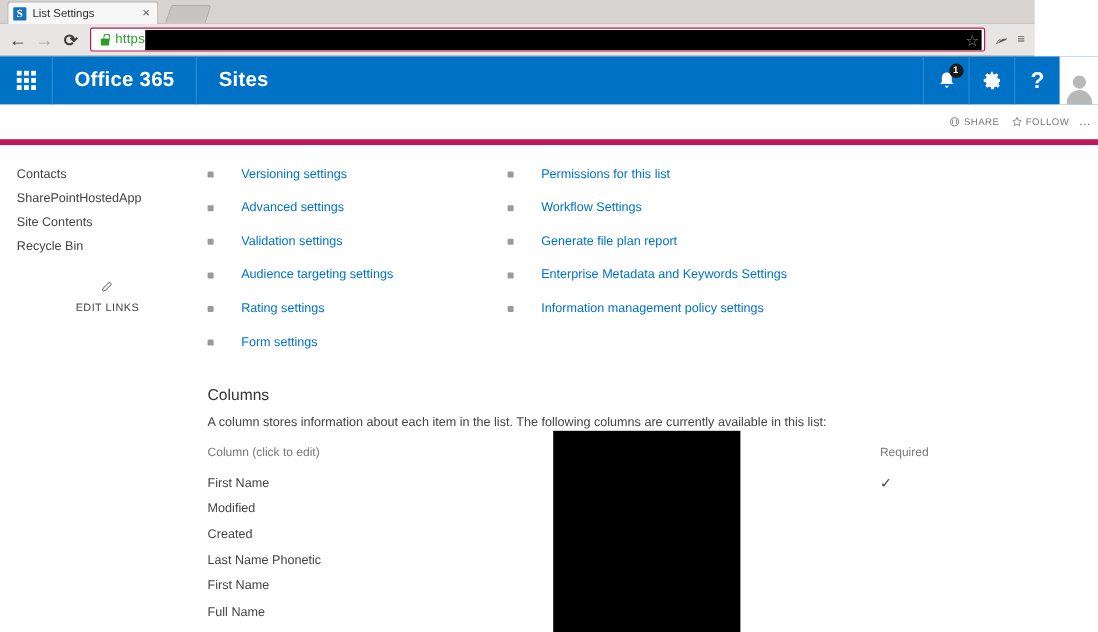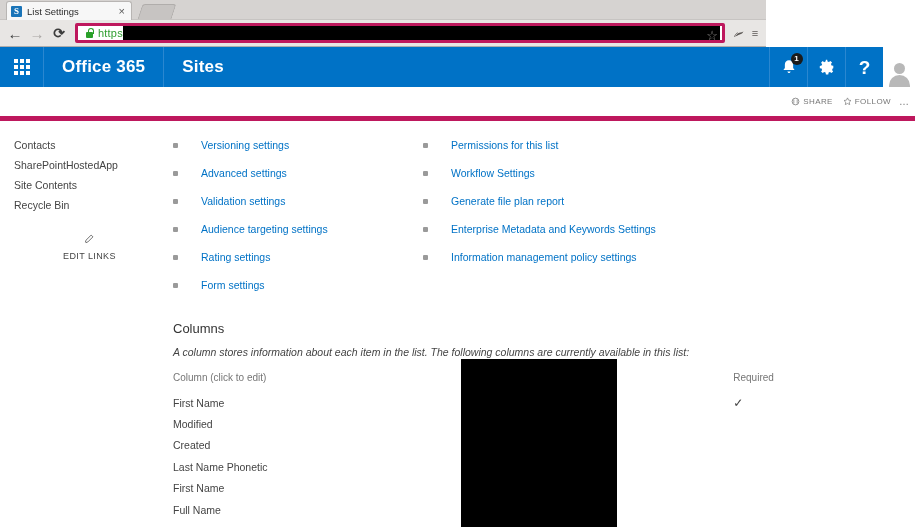--- a/index.html
+++ b/index.html
@@ -5,21 +5,21 @@
   * { box-sizing: border-box; margin: 0; padding: 0; }
   html, body {
     width: 915px; height: 527px;
     font-family: "Liberation Sans", sans-serif;
     background: #ffffff;
     overflow: hidden;
   }
 
   
   .browser-chrome {
-    width: 766px;
+    width: 862px;
     height: 47px;
     background: #d6d3d1;
     position: relative;
     border-bottom: 1px solid #b0adab;
   }
   .tabstrip {
     height: 20px;
     background: #d6d3d1;
     position: relative;
     padding-left: 6px;
@@ -107,21 +107,21 @@
   }
   .nav-btn.disabled { color: #a9a6a4; }
   .nav-btn.reload { font-size: 14px; font-weight: bold; }
 
   .urlbar {
     flex: 1 1 auto;
     height: 20px;
     margin-left: 5px;
     margin-right: 3px;
     background: #ffffff;
-    border: 3px solid #be185d;
+    border: 1px solid #be185d;
     border-radius: 2px;
     display: flex;
     align-items: center;
     padding: 0 2px;
     position: relative;
     overflow: hidden;
   }
   .lock-icon {
     width: 11px; height: 11px;
     margin: 0 3px 0 4px;
@@ -392,21 +392,20 @@
   .columns-title {
     font-size: 13px;
     color: #333333;
     font-weight: normal;
     padding-bottom: 10px;
   }
   .columns-desc {
     font-size: 10.5px;
     color: #444444;
     padding-bottom: 14px;
-    font-style: italic;
   }
   .col-table {
     width: 100%;
     border-collapse: collapse;
     font-size: 10.5px;
     color: #444444;
   }
   .col-table th {
     text-align: left;
     font-weight: normal;

